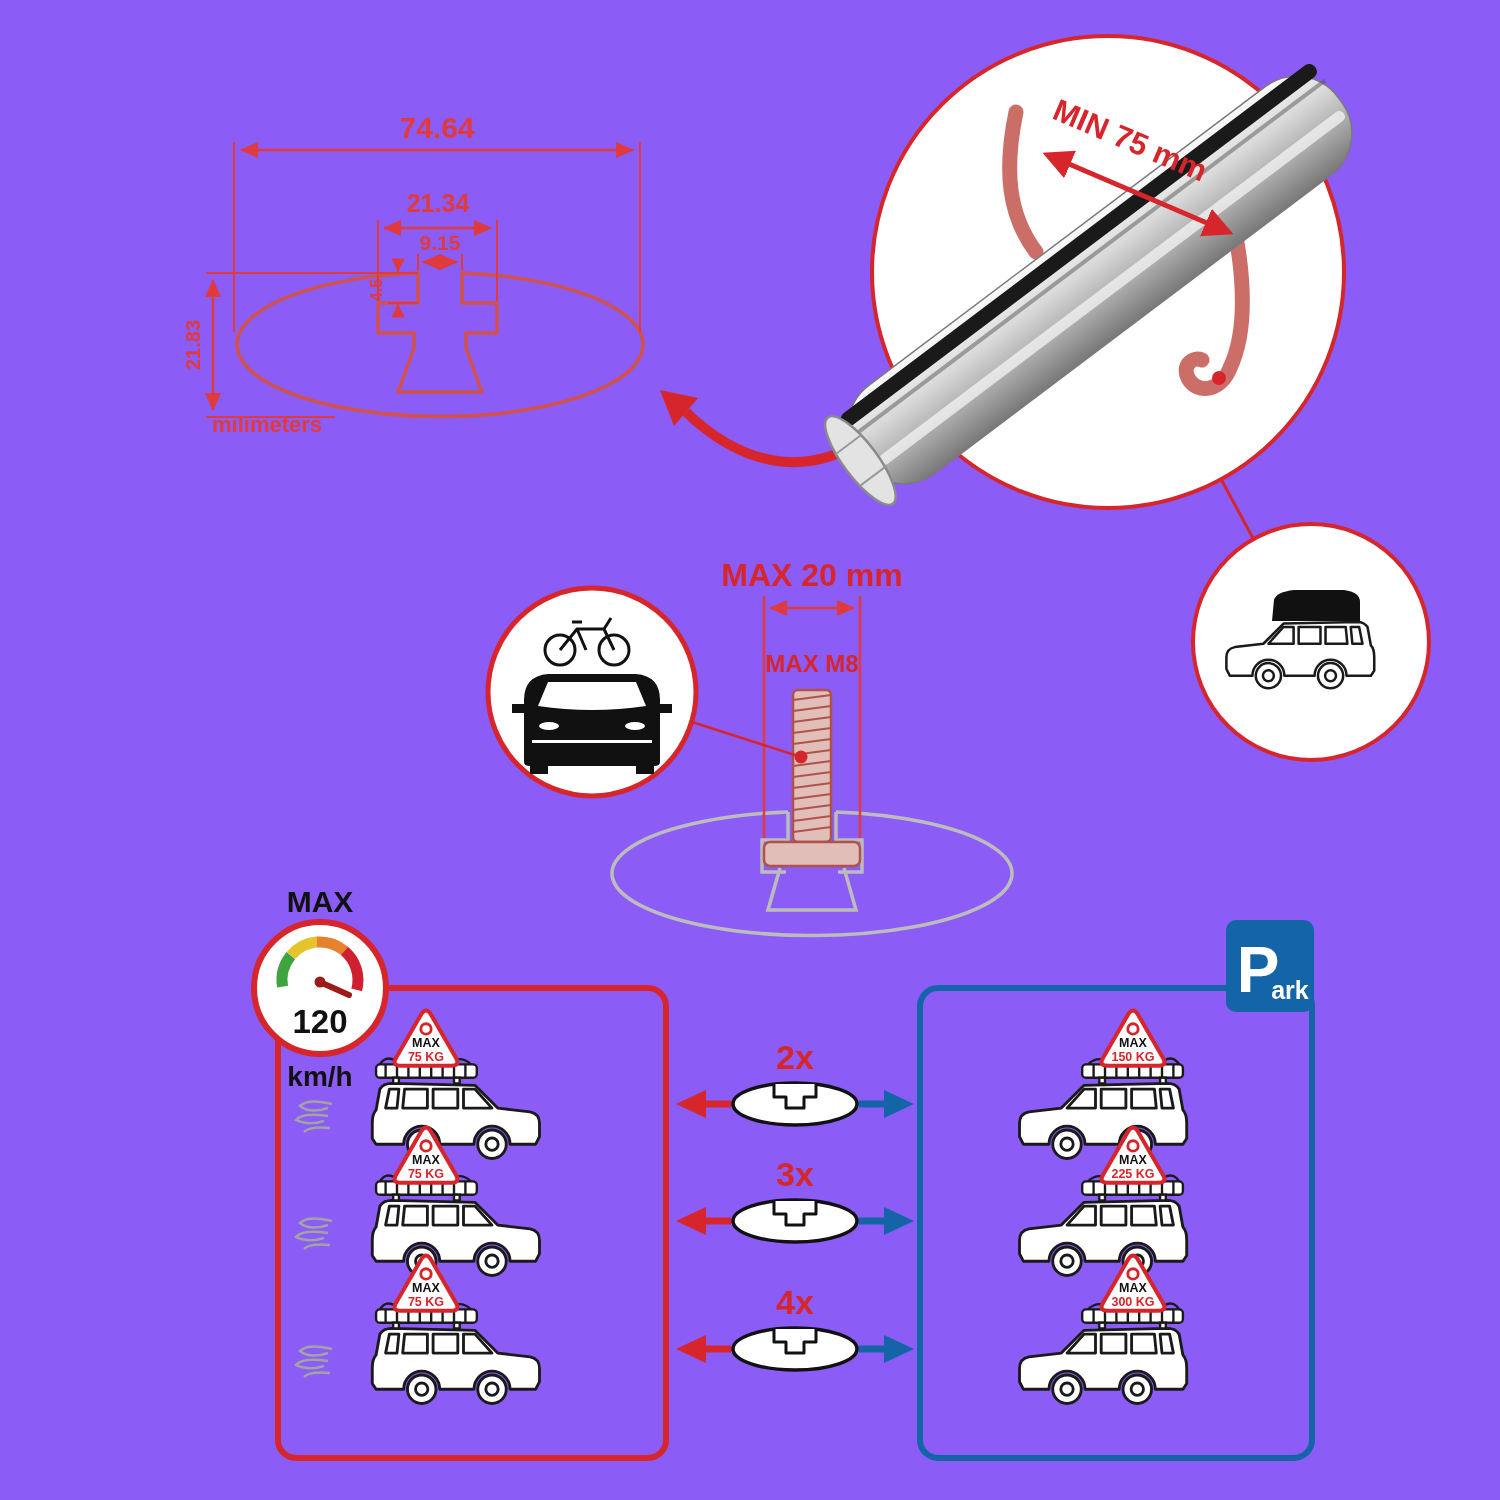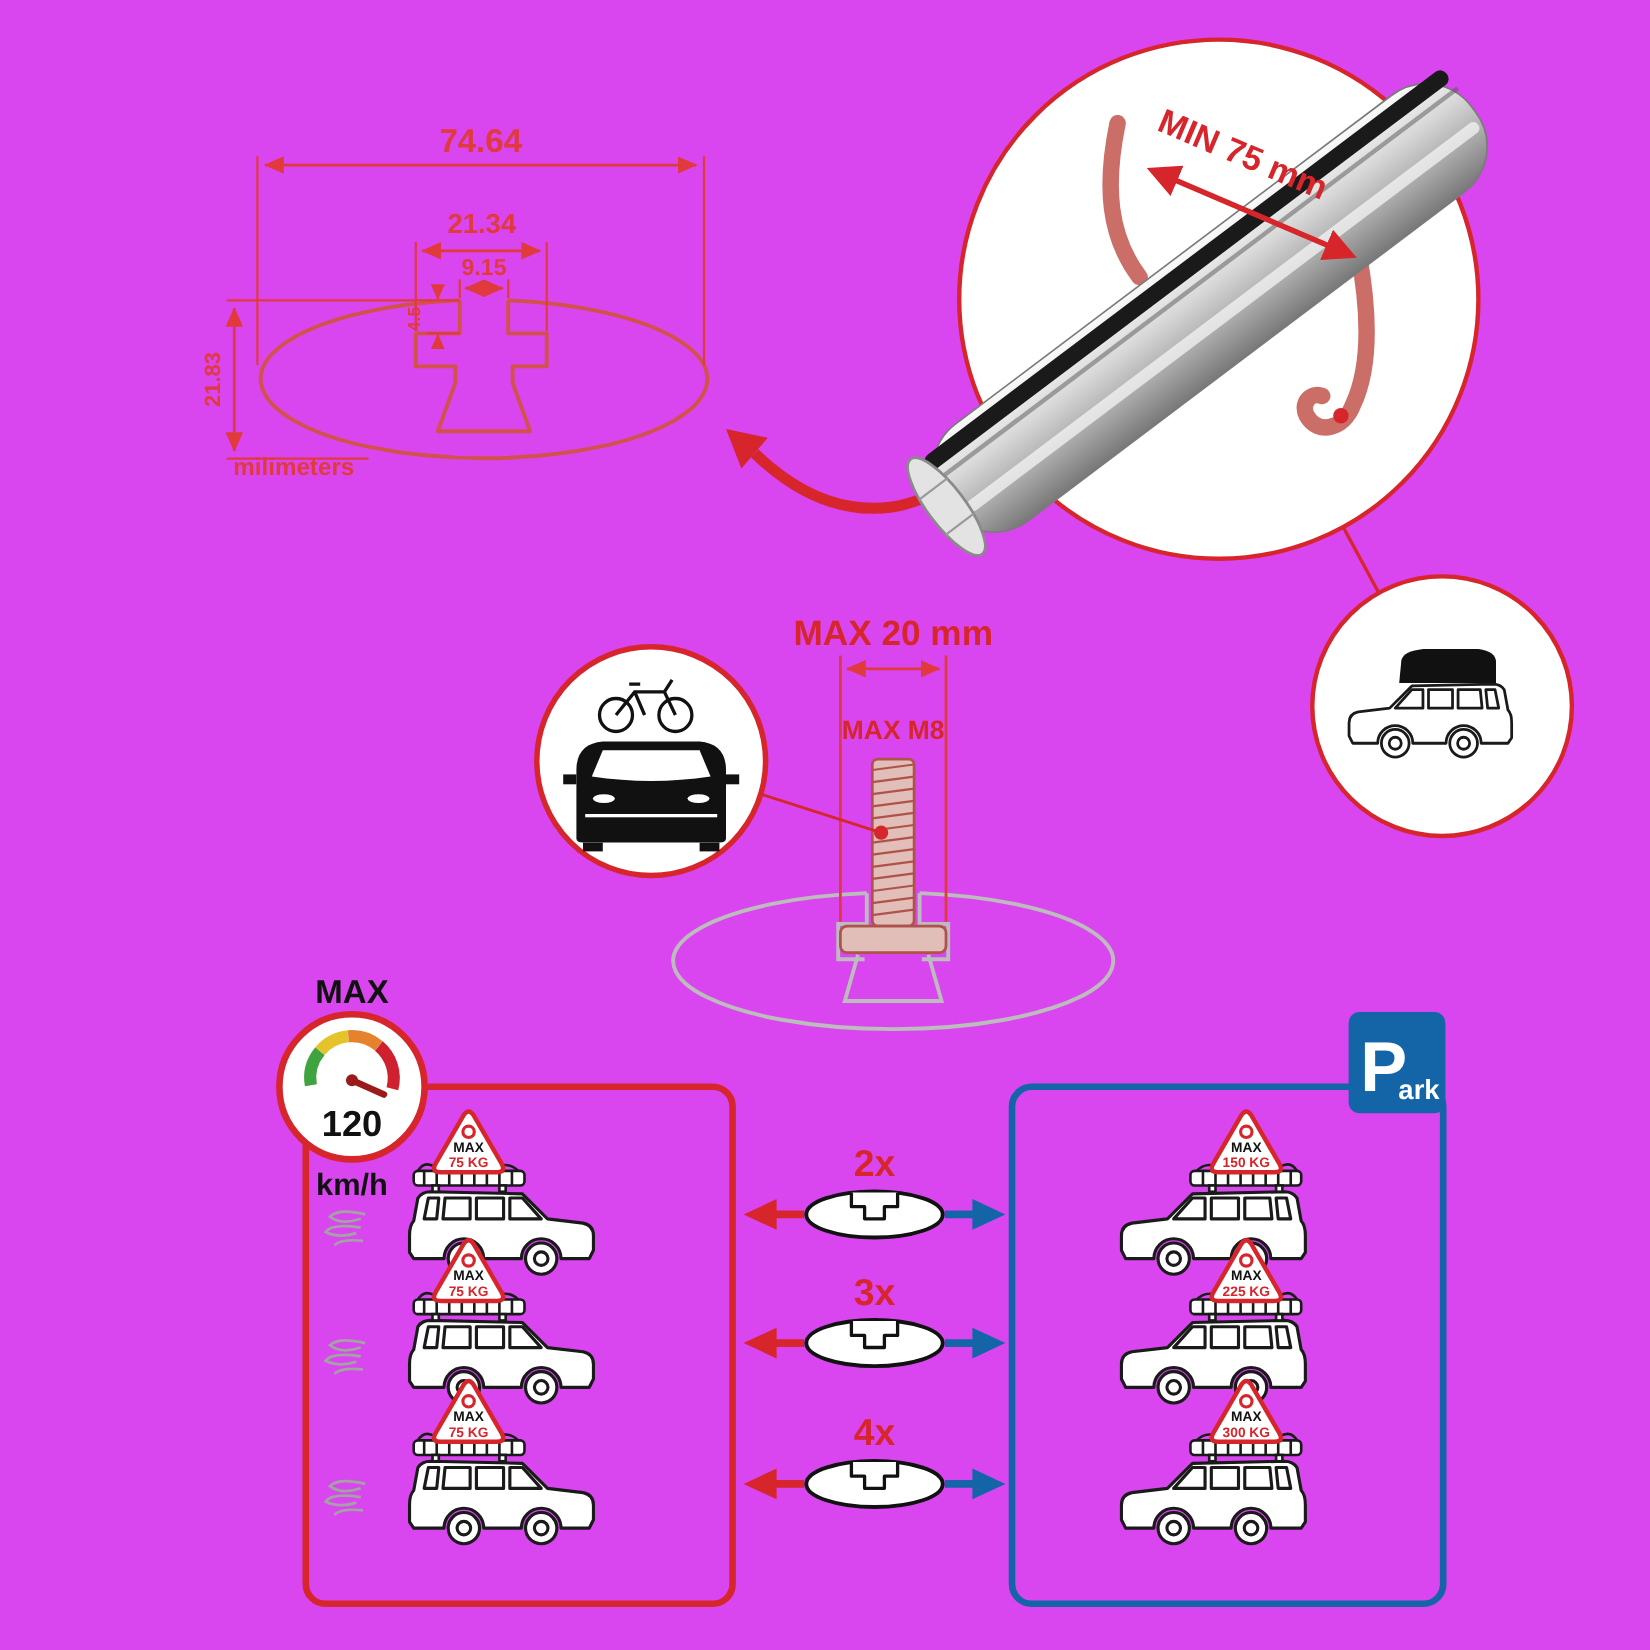--- a/index.html
+++ b/index.html
@@ -1,16 +1,16 @@
 <!DOCTYPE html>
 <html><head>
 <meta charset="utf-8">
 <style>
   html,body { margin:0; padding:0; background:#ffffff; }
-  .stage { width:1500px; height:1500px; position:relative; background:#d946ef; overflow:hidden;text-decoration:underline; }
+  .stage { width:1500px; height:1500px; position:relative; background:#8b5cf6; overflow:hidden;text-decoration:underline; }
   svg text { font-family:"Liberation Sans", sans-serif; }
   .b { font-weight:bold; }
 </style>
 </head>
 <body>
 
 <div class="stage">
 <svg width="1500" height="1500" viewBox="0 0 1500 1500">
 
   <defs>

